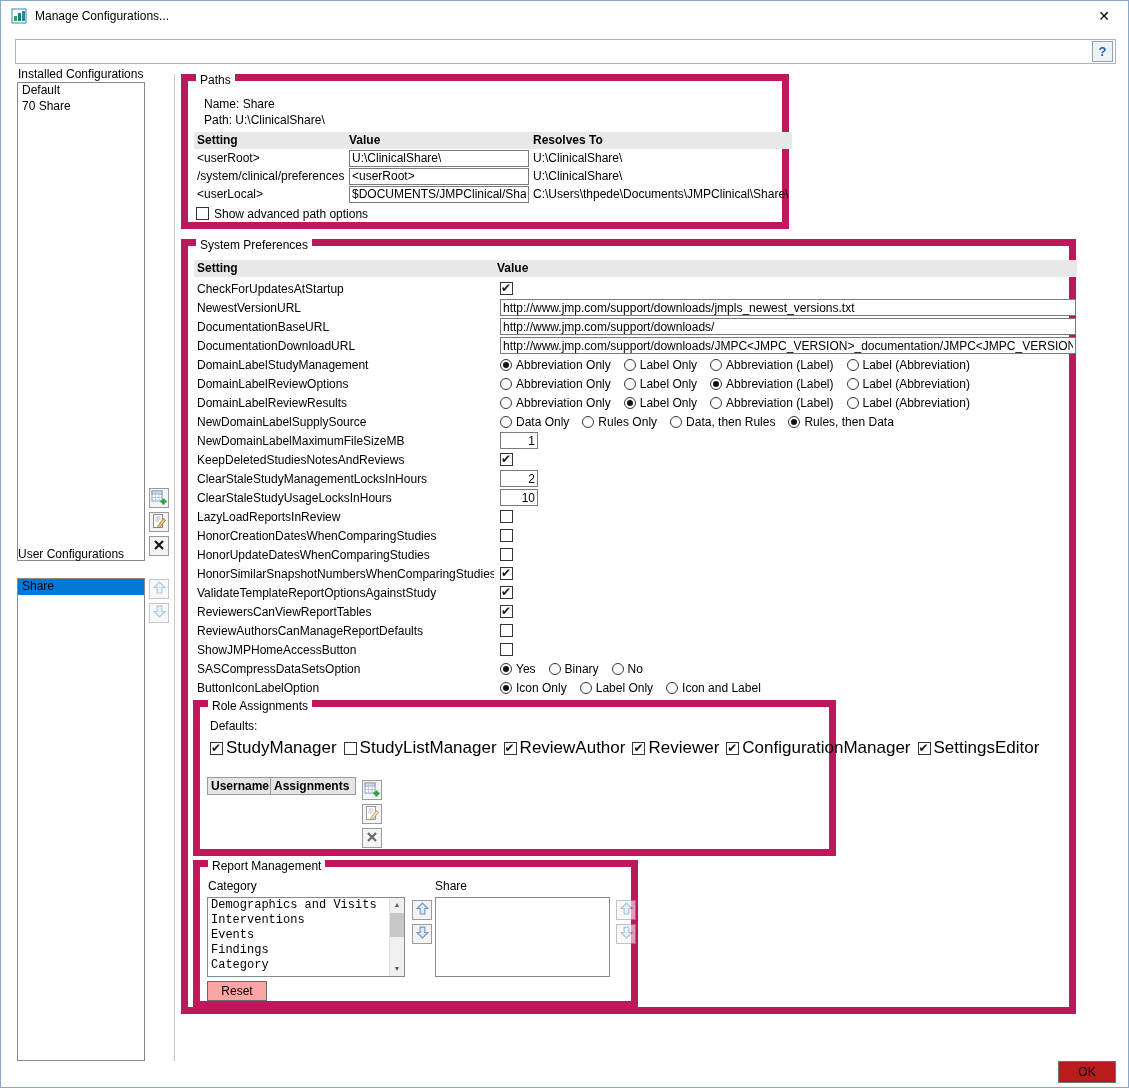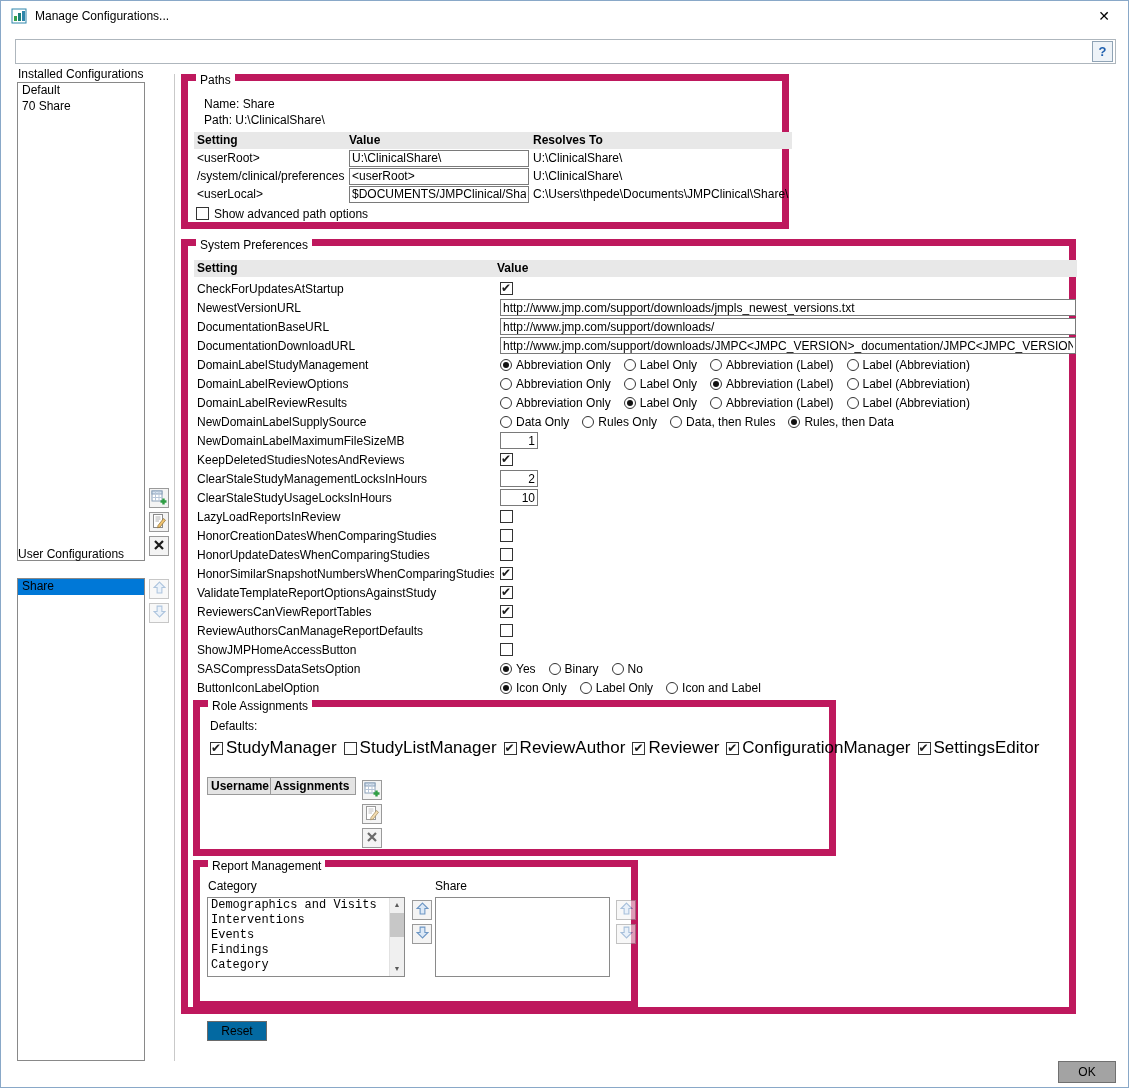--- a/index.html
+++ b/index.html
@@ -89,23 +89,23 @@
   .scrollbar { position:absolute; right:0; top:0; bottom:0; width:15px; background:#f0f0f0; border-left:1px solid #e2e2e2; }
   .scroll-arrow { height:14px; text-align:center; font-size:7px; color:#5a5a5a; line-height:14px; }
   .scroll-arrow.bottom { position:absolute; bottom:0; left:0; right:0; }
   .scroll-thumb { position:absolute; top:15px; left:0; width:14px; height:24px; background:#c7c7c7; }
   .cat-up { left:212px; top:33px; }
   .cat-down { left:212px; top:57px; }
   .report-label { position:absolute; left:235px; top:12px; }
   .report-list { position:absolute; left:235px; top:30px; width:175px; height:80px; border:1px solid #8a8a8a; background:#fff; }
   .rep-up { left:416px; top:33px; opacity:.6; }
   .rep-down { left:416px; top:57px; opacity:.6; }
-  .reset-btn { position:absolute; left:7px; top:114px; width:60px; height:20px; border:1px solid #6a6a6a; background:#0369a1; font:12px "Liberation Sans","DejaVu Sans",sans-serif;margin-top:40px; }
-
-  .ok-btn { position:absolute; left:1057px; top:1060px; width:58px; height:22px; border:1px solid #707070; background:#a3a3a3; font:12px "Liberation Sans","DejaVu Sans",sans-serif; }
+  .reset-btn { position:absolute; left:7px; top:114px; width:60px; height:20px; border:1px solid #6a6a6a; background:#fca5a5; font:12px "Liberation Sans","DejaVu Sans",sans-serif; }
+
+  .ok-btn { position:absolute; left:1057px; top:1060px; width:58px; height:22px; border:1px solid #707070; background:#b91c1c; font:12px "Liberation Sans","DejaVu Sans",sans-serif; }
 </style>
 </head>
 <body>
 
 <div class="dialog">
 
   <div class="titlebar">
     <span class="app-icon">
       <svg width="16" height="16" viewBox="0 0 16 16">
         <rect x="1" y="1" width="14" height="14" fill="#ffffff" stroke="#2e86ab"></rect>

